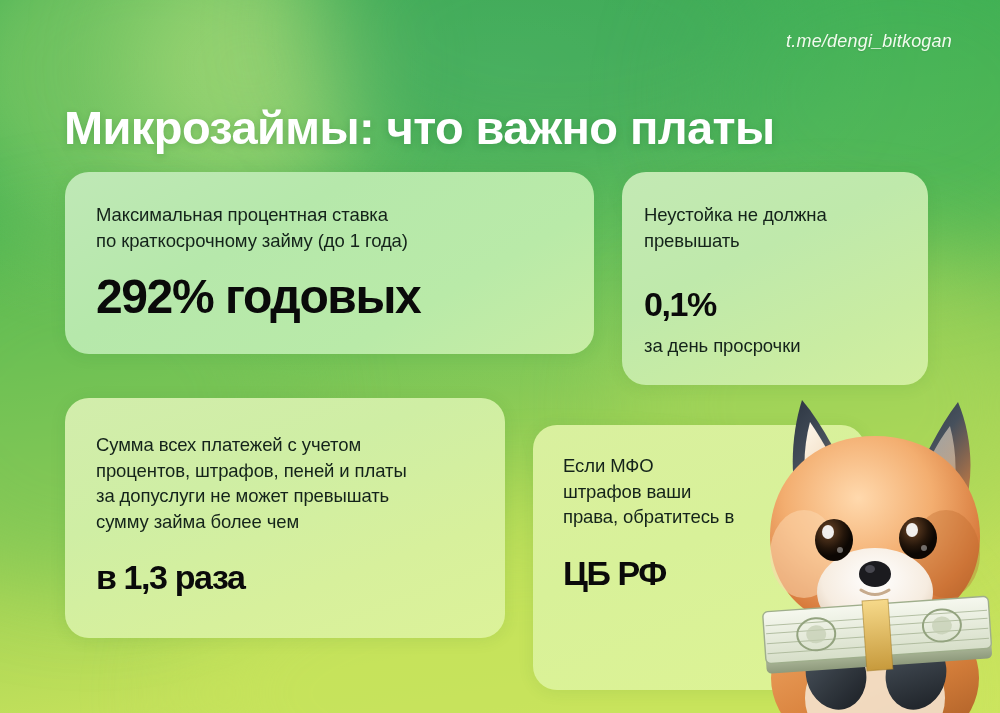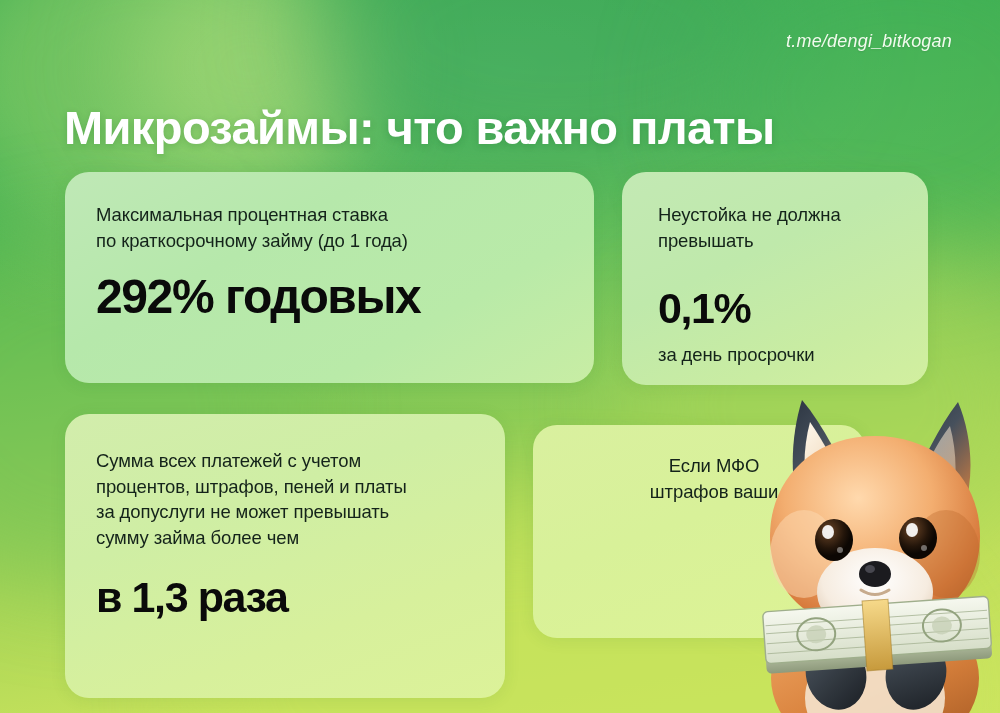--- a/index.html
+++ b/index.html
@@ -118,56 +118,55 @@
   }
   .card-inner {
     position: relative;
     z-index: 2;
     height: 100%;
     box-sizing: border-box;
   }
 
   .card-1 {
     left: 65px; top: 172px;
-    width: 529px; height: 211px;
+    width: 529px; height: 182px;
     background: linear-gradient(150deg, #bfe8b6 0%, #b6e8ab 35%, #b9eaa8 70%, #c8eda4 100%);
     padding: 30px 0 0 31px;
   }
   .card-2 {
     left: 622px; top: 172px;
     width: 306px; height: 213px;
     background: linear-gradient(155deg, #c3e9b4 0%, #bfe9ab 40%, #c9eca2 75%, #d2ef9f 100%);
-    padding: 30px 0 0 36px;
+    padding: 30px 0 0 22px;
   }
   .card-3 {
-    left: 65px; top: 414px;
-    width: 440px; height: 284px;
+    left: 65px; top: 398px;
+    width: 440px; height: 240px;
     background: linear-gradient(160deg, #d2edac 0%, #cfeea4 35%, #d7f09c 70%, #dcf299 100%);
     padding: 34px 0 0 31px;
   }
   .card-4 {
     left: 533px; top: 425px;
-    width: 332px; height: 213px;
+    width: 332px; height: 265px;
     background: linear-gradient(160deg, #d9f09f 0%, #d8f199 45%, #ddf394 100%);
     padding: 28px 0 0 30px;
-    text-align: center;
   }
 
   .card-body {
     font-size: 18.5px;
     font-weight: 400;
     line-height: 25.5px;
     color: #14231a;
     letter-spacing: -0.1px;
     margin: 0;
   }
   .card-body .ln { display: block; white-space: nowrap; }
 
   .card-stat {
-    font-size: 43px;
+    font-size: 34px;
     font-weight: 700;
     color: #0a0a0a;
     letter-spacing: -1.4px;
     line-height: 1;
     white-space: nowrap;
     margin: 0;
   }
   .card-note {
     font-size: 18.5px;
     font-weight: 400;
@@ -246,21 +245,23 @@
       </p>
       <p class="card-stat">в 1,3 раза</p>
     </div>
   </div>
 
   <div class="card card-4">
     <div class="card-inner">
       <p class="card-body">
         <span class="ln">Если МФО</span>
         <span class="ln">штрафов ваши</span>
+        <span class="ln">права, обратитесь в</span>
       </p>
+      <p class="card-stat">ЦБ РФ</p>
     </div>
   </div>
 
   <div class="fox">
     <svg viewBox="0 0 262 335" xmlns="http://www.w3.org/2000/svg" aria-hidden="true">
       <defs>
         <radialGradient id="furHead" cx="42%" cy="32%" r="78%">
           <stop offset="0%" stop-color="#ffd9ad"></stop>
           <stop offset="45%" stop-color="#f3ae70"></stop>
           <stop offset="78%" stop-color="#d87c3e"></stop>

